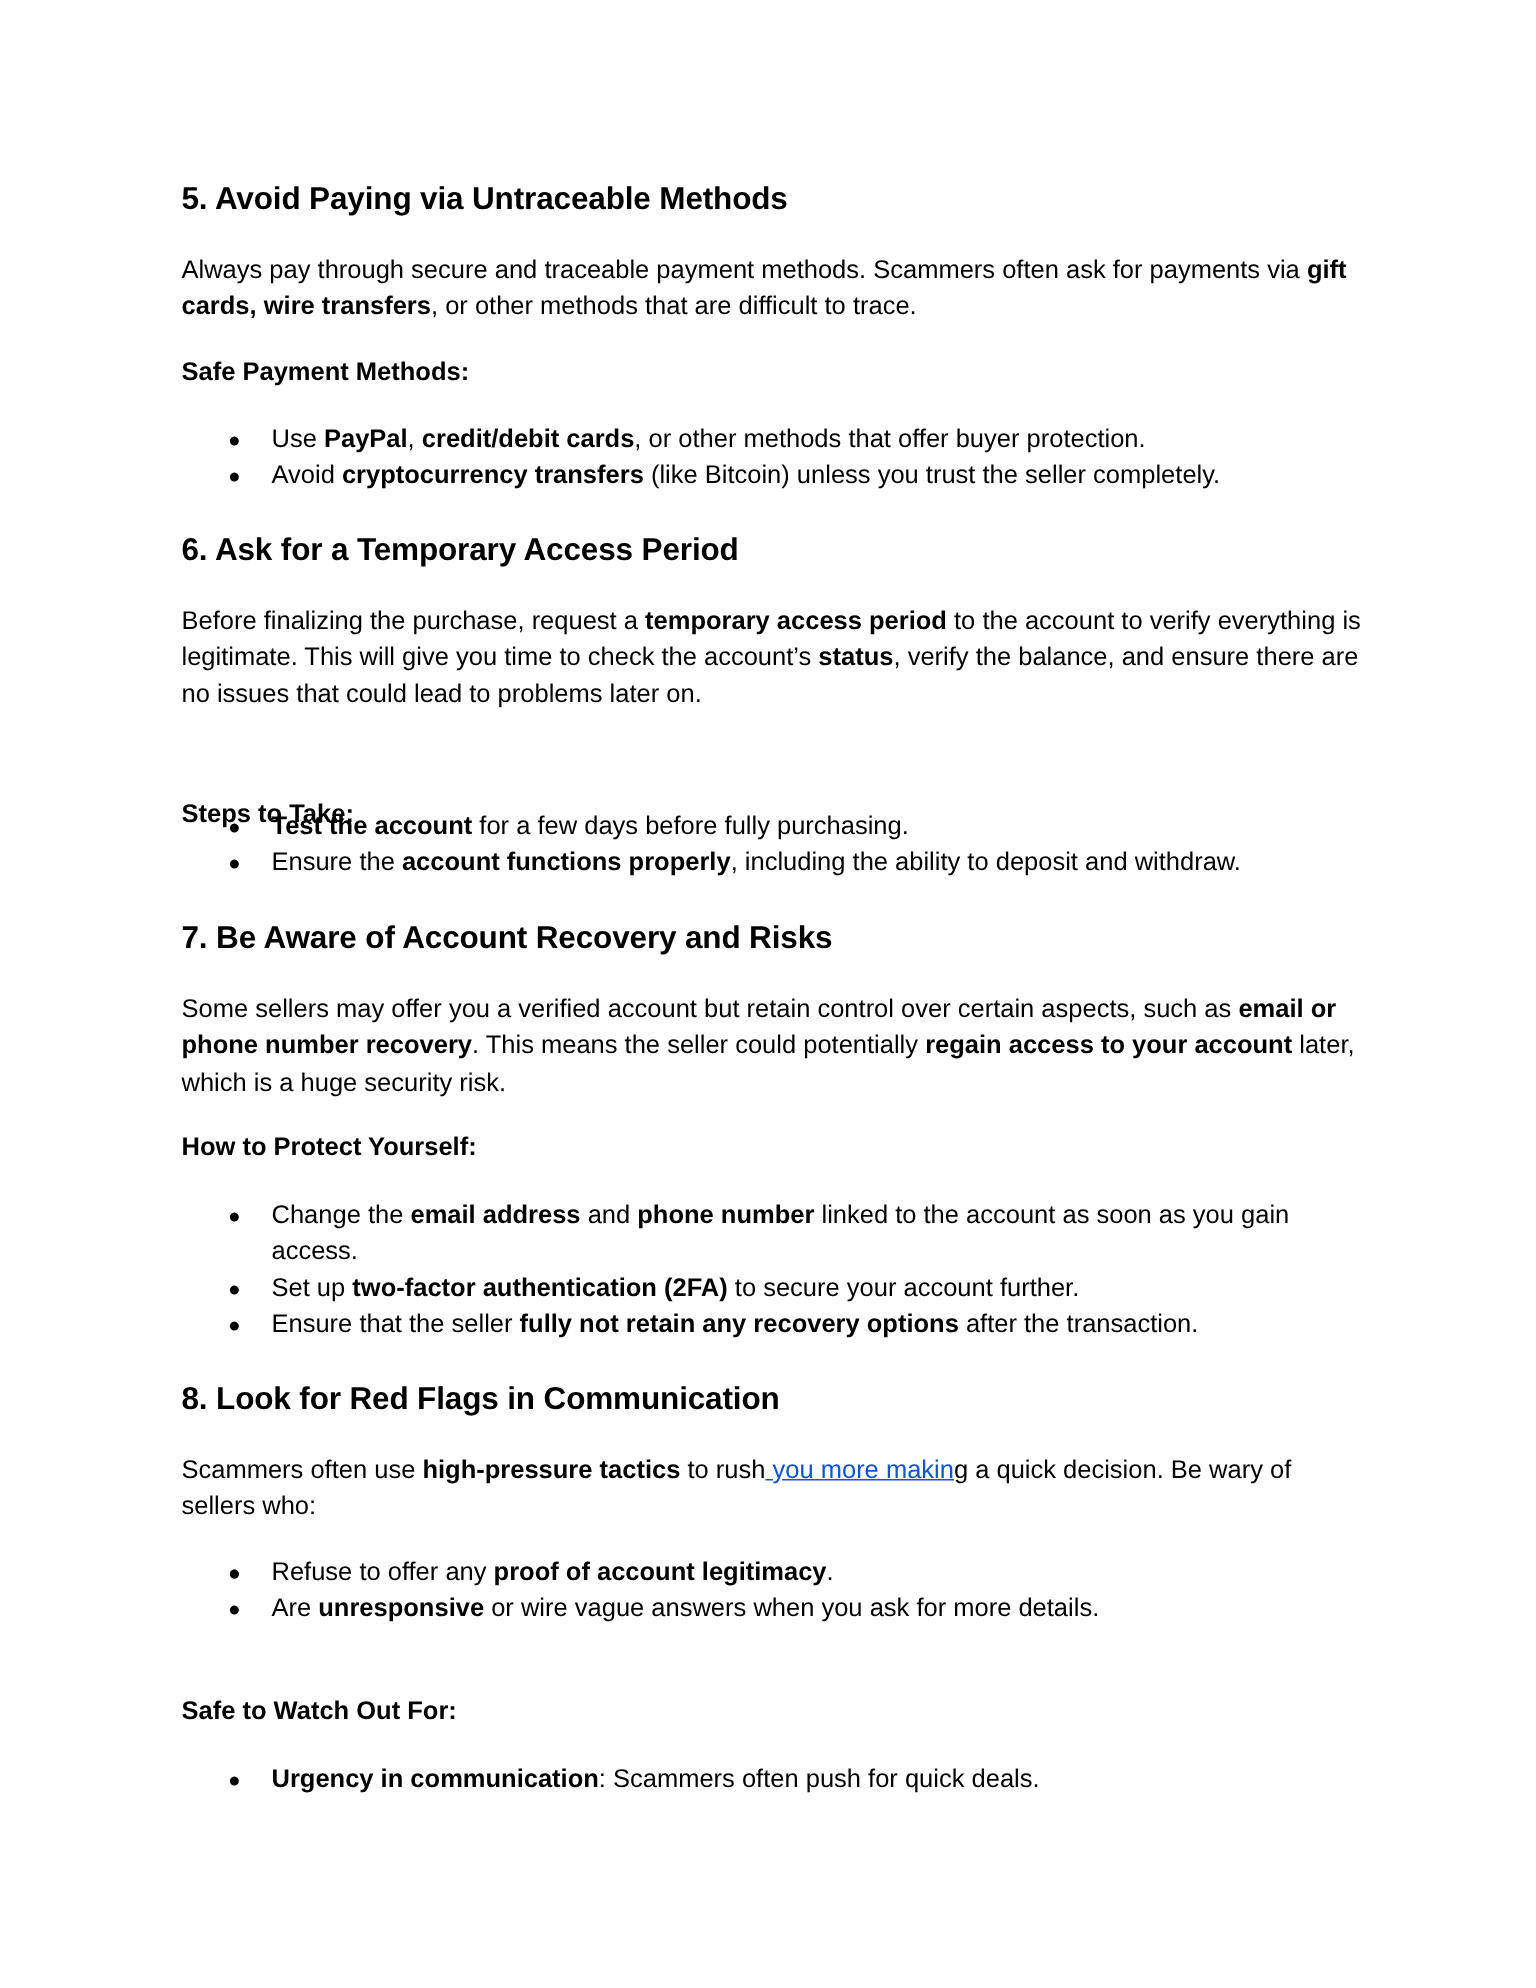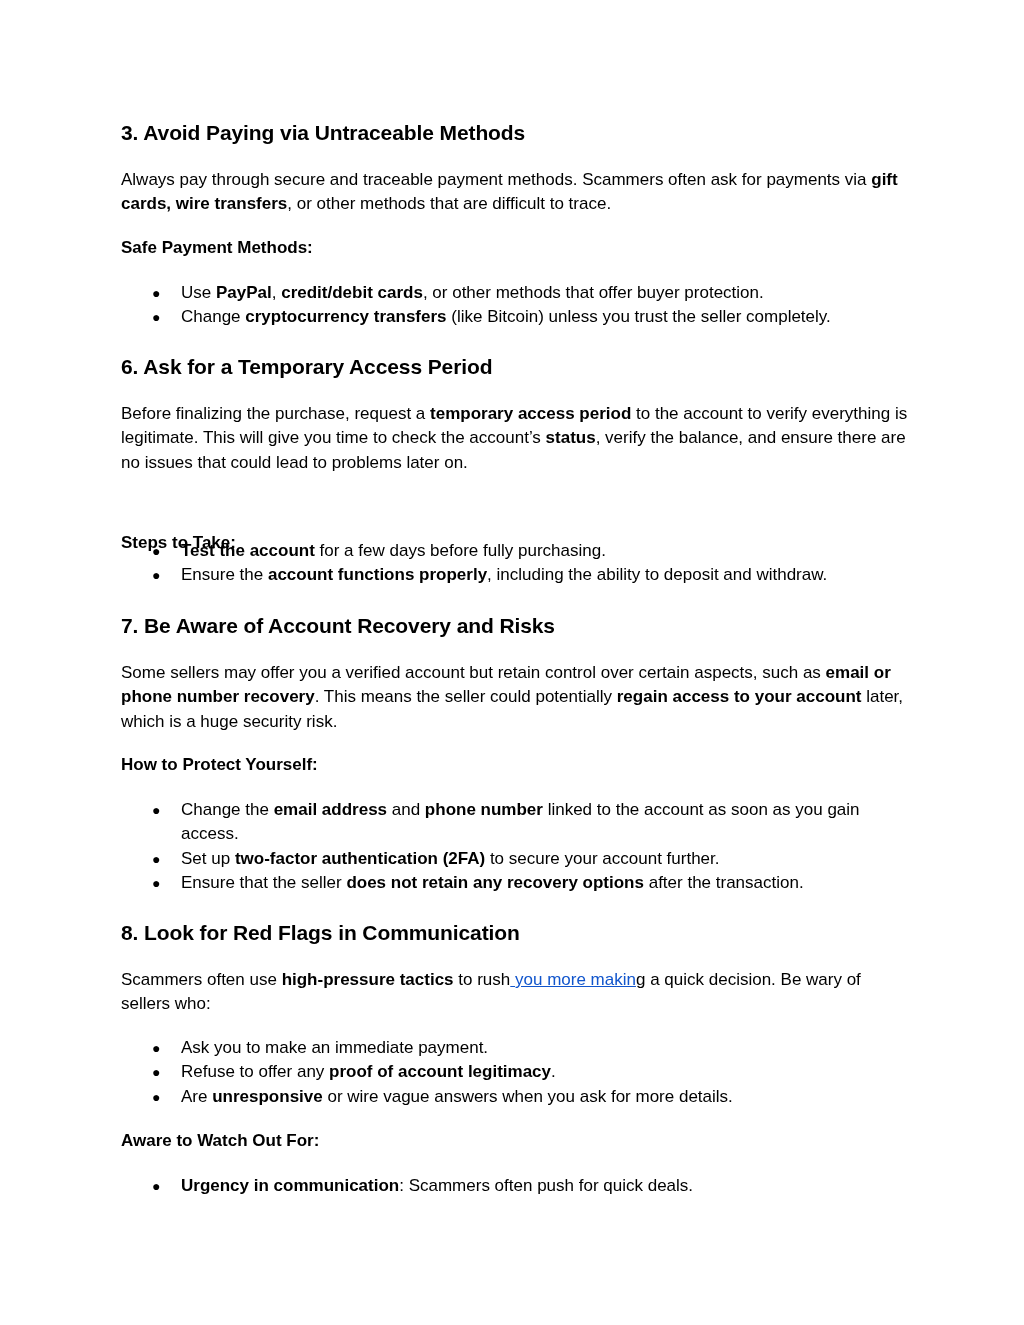--- a/index.html
+++ b/index.html
@@ -60,50 +60,50 @@
     a.link {
       color: #1155cc;
       text-decoration: underline;
     }
   </style>
 </head>
 <body>
 
 <div class="page">
 
-  <h2 class="heading" style="top:0px;">3. Avoid Paying via Untraceable Methods</h2>
+  <h2 class="heading" style="top:0px;">5. Avoid Paying via Untraceable Methods</h2>
   <p class="body-para" style="top:50px;"><span>Always pay through secure and traceable payment methods. Scammers often ask for payments via </span><b>gift cards, wire transfers</b><span>, or other methods that are difficult to trace.</span></p>
   <div class="sub" style="top:118px;">Safe Payment Methods:</div>
   <ul style="top:163px;">
     <li><span class="bullet">●</span><span>Use </span><b>PayPal</b><span>, </span><b>credit/debit cards</b><span>, or other methods that offer buyer protection.</span></li>
-    <li><span class="bullet">●</span><span>Change </span><b>cryptocurrency transfers</b><span> (like Bitcoin) unless you trust the seller completely.</span></li>
+    <li><span class="bullet">●</span><span>Avoid </span><b>cryptocurrency transfers</b><span> (like Bitcoin) unless you trust the seller completely.</span></li>
   </ul>
 
   <h2 class="heading" style="top:234px;">6. Ask for a Temporary Access Period</h2>
   <p class="body-para" style="top:284px;"><span>Before finalizing the purchase, request a </span><b>temporary access period</b><span> to the account to verify everything is legitimate. This will give you time to check the account’s </span><b>status</b><span>, verify the balance, and ensure there are no issues that could lead to problems later on.</span></p>
   <div class="sub" style="top:377px;margin-top:36px;">Steps to Take:</div>
   <ul style="top:421px;">
     <li><span class="bullet">●</span><b>Test the account</b><span> for a few days before fully purchasing.</span></li>
     <li><span class="bullet">●</span><span>Ensure the </span><b>account functions properly</b><span>, including the ability to deposit and withdraw.</span></li>
   </ul>
 
   <h2 class="heading" style="top:493px;">7. Be Aware of Account Recovery and Risks</h2>
   <p class="body-para" style="top:543px;"><span>Some sellers may offer you a verified account but retain control over certain aspects, such as </span><b>email or phone number recovery</b><span>. This means the seller could potentially </span><b>regain access to your account</b><span> later, which is a huge security risk.</span></p>
   <div class="sub" style="top:635px;">How to Protect Yourself:</div>
   <ul style="top:680px;">
     <li><span class="bullet">●</span><span>Change the </span><b>email address</b><span> and </span><b>phone number</b><span> linked to the account as soon as you gain access.</span></li>
     <li><span class="bullet">●</span><span>Set up </span><b>two-factor authentication (2FA)</b><span> to secure your account further.</span></li>
-    <li><span class="bullet">●</span><span>Ensure that the seller </span><b>does not retain any recovery options</b><span> after the transaction.</span></li>
+    <li><span class="bullet">●</span><span>Ensure that the seller </span><b>fully not retain any recovery options</b><span> after the transaction.</span></li>
   </ul>
 
   <h2 class="heading" style="top:800px;">8. Look for Red Flags in Communication</h2>
   <p class="body-para" style="top:850px;"><span>Scammers often use </span><b>high-pressure tactics</b><span> to rush</span><a class="link"> you more makin</a><span>g a quick decision. Be wary of sellers who:</span></p>
   <ul style="top:918px;">
-    <li><span class="bullet">●</span><span>Ask you to make an immediate payment.</span></li>
+    <li><span class="bullet">●</span></li>
     <li><span class="bullet">●</span><span>Refuse to offer any </span><b>proof of account legitimacy</b><span>.</span></li>
     <li><span class="bullet">●</span><span>Are </span><b>unresponsive</b><span> or wire vague answers when you ask for more details.</span></li>
   </ul>
-  <div class="sub" style="top:1011px;">Aware to Watch Out For:</div>
+  <div class="sub" style="top:1011px;">Safe to Watch Out For:</div>
   <ul style="top:1056px;">
     <li><span class="bullet">●</span><b>Urgency in communication</b><span>: Scammers often push for quick deals.</span></li>
   </ul>
 
 </div>
 
 </body></html>

